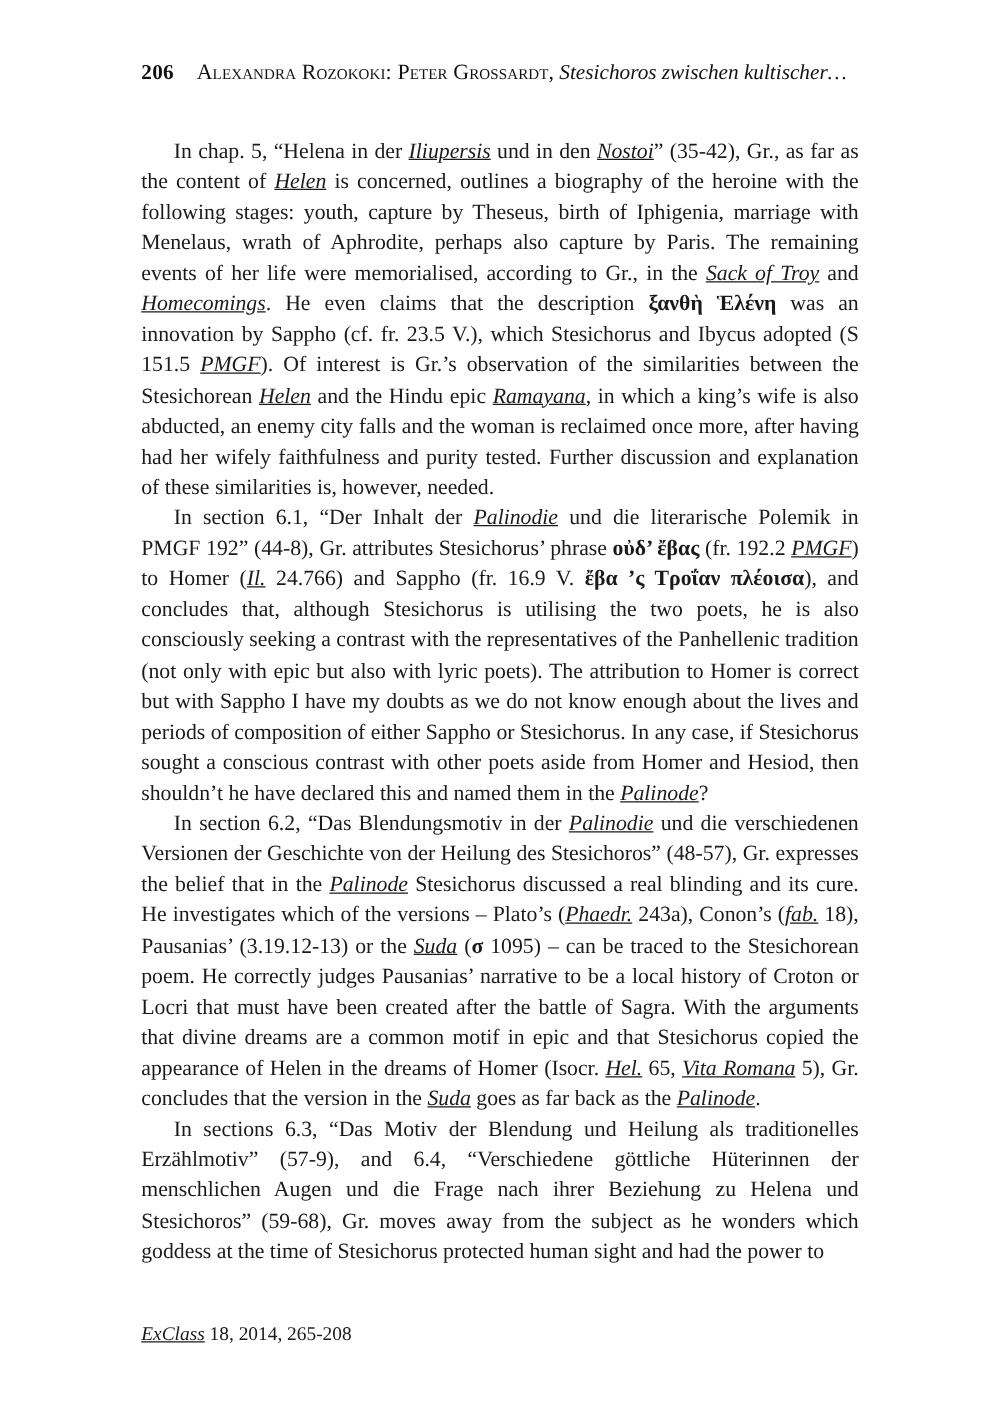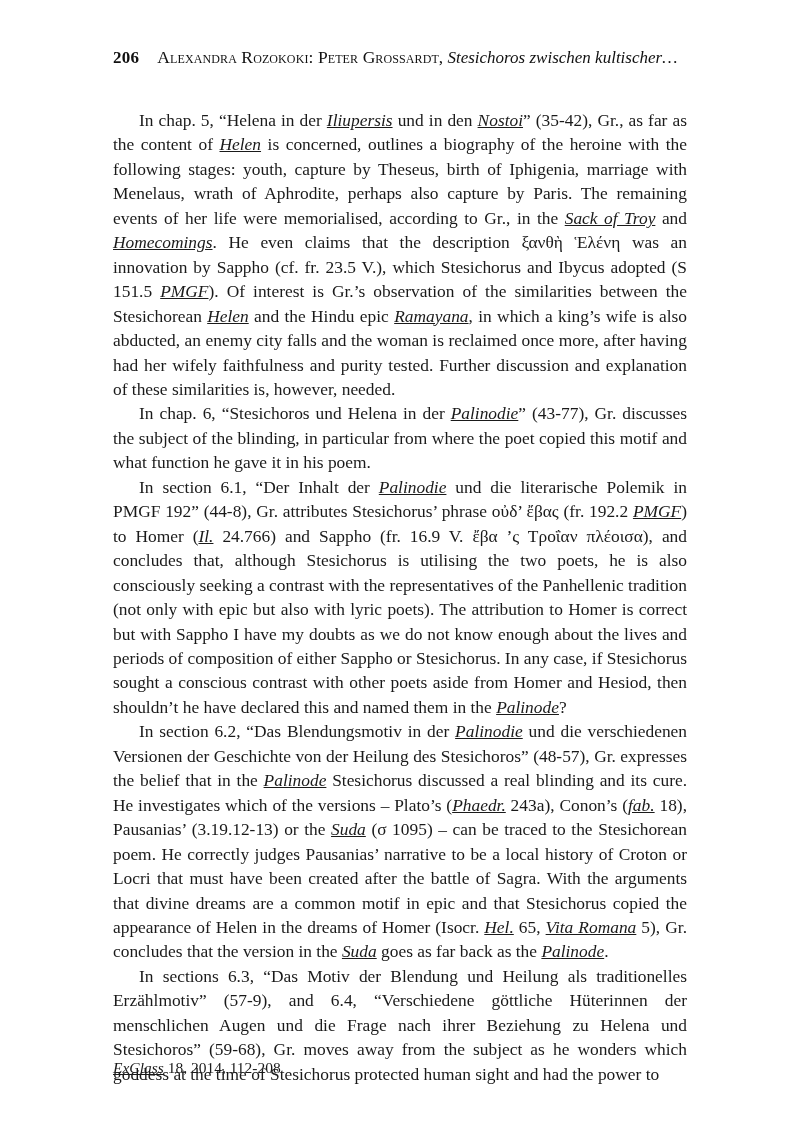--- a/index.html
+++ b/index.html
@@ -60,20 +60,21 @@
     text-align: justify;
     text-justify: inter-word;
     text-indent: 26px;
     hyphens: none;
     -webkit-hyphens: none;
   }
   .it { font-style: italic; text-decoration: underline; }
   .gr {
     font-family: "Liberation Serif", "DejaVu Serif", serif;
     font-style: normal;
+    font-weight: bold;
   }
   .colophon {
     position: absolute;
     left: 113px;
     top: 1058px;
     font-size: 15.5px;
     line-height: 20px;
     white-space: nowrap;
     color: #1a1a1a;
   }
@@ -86,23 +87,22 @@
 
   <div class="running-head">
     <span class="folio">206</span>
     <span style="display:inline-block;width:10px"></span>
     <span class="authors">Alexandra Rozokoki: Peter Grossardt,</span>
     <span class="booktitle">Stesichoros zwischen kultischer…</span>
   </div>
 
   <div class="body-block">
     <p class="para"><span>In chap. 5, “Helena in der </span><span class="it">Iliupersis</span><span> und in den </span><span class="it">Nostoi</span><span>” (35-42), Gr., as far as the content of </span><span class="it">Helen</span><span> is concerned, outlines a biography of the heroine with the following stages: youth, capture by Theseus, birth of Iphigenia, marriage with Menelaus, wrath of Aphrodite, perhaps also capture by Paris. The remaining events of her life were memorialised, according to Gr., in the </span><span class="it">Sack of Troy</span><span> and </span><span class="it">Homecomings</span><span>. He even claims that the description </span><span class="gr">ξανθὴ Ἑλένη</span><span> was an innovation by Sappho (cf. fr. 23.5 V.), which Stesichorus and Ibycus adopted (S 151.5 </span><span class="it">PMGF</span><span>). Of interest is Gr.’s observation of the similarities between the Stesichorean </span><span class="it">Helen</span><span> and the Hindu epic </span><span class="it">Ramayana</span><span>, in which a king’s wife is also abducted, an enemy city falls and the woman is reclaimed once more, after having had her wifely faithfulness and purity tested. Further discussion and explanation of these similarities is, however, needed.</span></p>
-    <p class="para"><span>In chap. 6, “Stesichoros und Helena in der </span><span class="it">Palinodie</span><span>” (43-77), Gr. discusses the subject of the blinding, in particular from where the poet copied this motif and what function he gave it in his poem.</span></p>
     <p class="para"><span>In section 6.1, “Der Inhalt der </span><span class="it">Palinodie</span><span> und die literarische Polemik in PMGF 192” (44-8), Gr. attributes Stesichorus’ phrase </span><span class="gr">οὐδ’ ἔβας</span><span> (fr. 192.2 </span><span class="it">PMGF</span><span>) to Homer (</span><span class="it">Il.</span><span> 24.766) and Sappho (fr. 16.9 V. </span><span class="gr">ἔβα ’ς Τροΐαν πλέοισα</span><span>), and concludes that, although Stesichorus is utilising the two poets, he is also consciously seeking a contrast with the representatives of the Panhellenic tradition (not only with epic but also with lyric poets). The attribution to Homer is correct but with Sappho I have my doubts as we do not know enough about the lives and periods of composition of either Sappho or Stesichorus. In any case, if Stesichorus sought a conscious contrast with other poets aside from Homer and Hesiod, then shouldn’t he have declared this and named them in the </span><span class="it">Palinode</span><span>?</span></p>
     <p class="para"><span>In section 6.2, “Das Blendungsmotiv in der </span><span class="it">Palinodie</span><span> und die verschiedenen Versionen der Geschichte von der Heilung des Stesichoros” (48-57), Gr. expresses the belief that in the </span><span class="it">Palinode</span><span> Stesichorus discussed a real blinding and its cure. He investigates which of the versions – Plato’s (</span><span class="it">Phaedr.</span><span> 243a), Conon’s (</span><span class="it">fab.</span><span> 18), Pausanias’ (3.19.12-13) or the </span><span class="it">Suda</span><span> (</span><span class="gr">σ</span><span> 1095) – can be traced to the Stesichorean poem. He correctly judges Pausanias’ narrative to be a local history of Croton or Locri that must have been created after the battle of Sagra. With the arguments that divine dreams are a common motif in epic and that Stesichorus copied the appearance of Helen in the dreams of Homer (Isocr. </span><span class="it">Hel.</span><span> 65, </span><span class="it">Vita Romana</span><span> 5), Gr. concludes that the version in the </span><span class="it">Suda</span><span> goes as far back as the </span><span class="it">Palinode</span><span>.</span></p>
     <p class="para"><span>In sections 6.3, “Das Motiv der Blendung und Heilung als traditionelles Erzählmotiv” (57-9), and 6.4, “Verschiedene göttliche Hüterinnen der menschlichen Augen und die Frage nach ihrer Beziehung zu Helena und Stesichoros” (59-68), Gr. moves away from the subject as he wonders which goddess at the time of Stesichorus protected human sight and had the power to</span></p>
   </div>
 
   <div class="colophon">
-    <span class="jr">ExClass</span><span> 18, 2014, 112-208</span>
+    <span class="jr">ExClass</span><span> 18, 2014, 265-208</span>
   </div>
 
 </div>
 
 </body></html>

